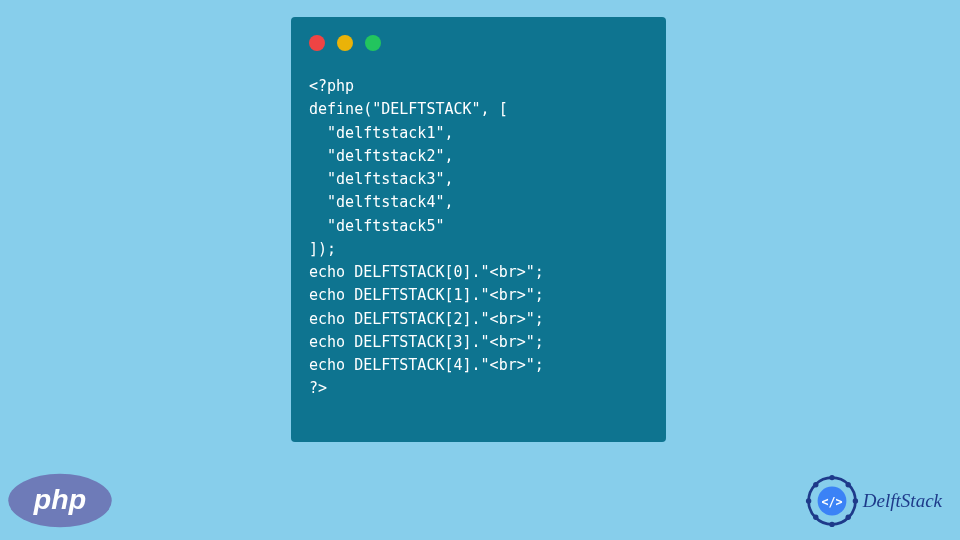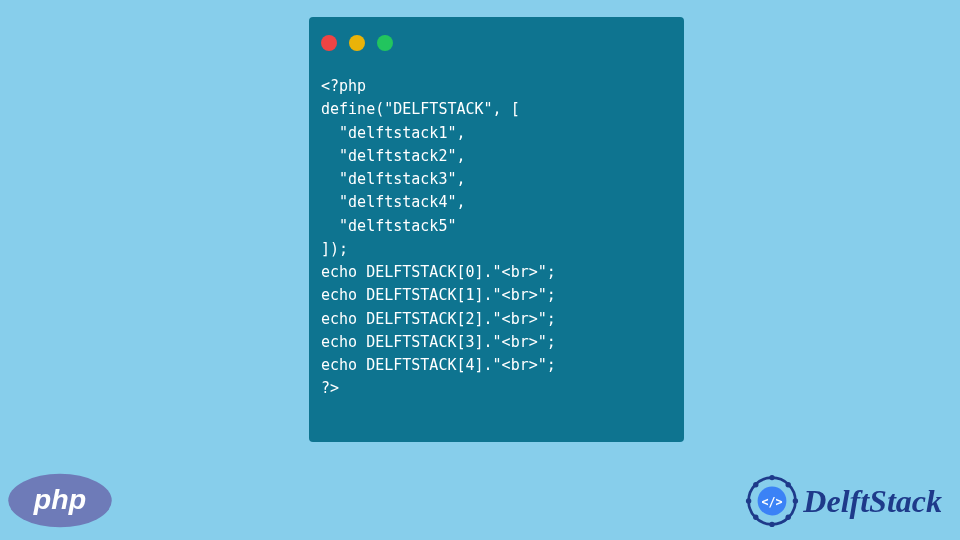--- a/index.html
+++ b/index.html
@@ -9,27 +9,27 @@
     }
     body {
       width: 960px;
       height: 540px;
       background: #87ceeb;
       position: relative;
       font-family: Arial, sans-serif;
     }
     .code-window {
       position: absolute;
-      left: 309px;
+      left: 291px;
       top: 17px;
       width: 375px;
       height: 425px;
       background: #0e7490;
       border-radius: 4px;
-      padding: 18px 12px;
+      padding: 18px 18px;
     }
     .window-controls {
       display: flex;
       gap: 12px;
       margin-bottom: 24px;
     }
     .dot {
       width: 16px;
       height: 16px;
       border-radius: 50%;
@@ -62,22 +62,22 @@
       display: flex;
       align-items: center;
       gap: 4px;
     }
     .delftstack-icon {
       width: 54px;
       height: 54px;
     }
     .delftstack-text {
       color: #1e3a8a;
-      font-size: 32px;
-      font-weight: 700;
+      font-size: 19px;
+      font-weight: 400;
       font-style: italic;
       font-family: Georgia, serif;
     }
   </style>
 </head>
 <body>
 
 <div class="code-window">
   <div class="window-controls">
     <div class="dot dot-red"></div>

